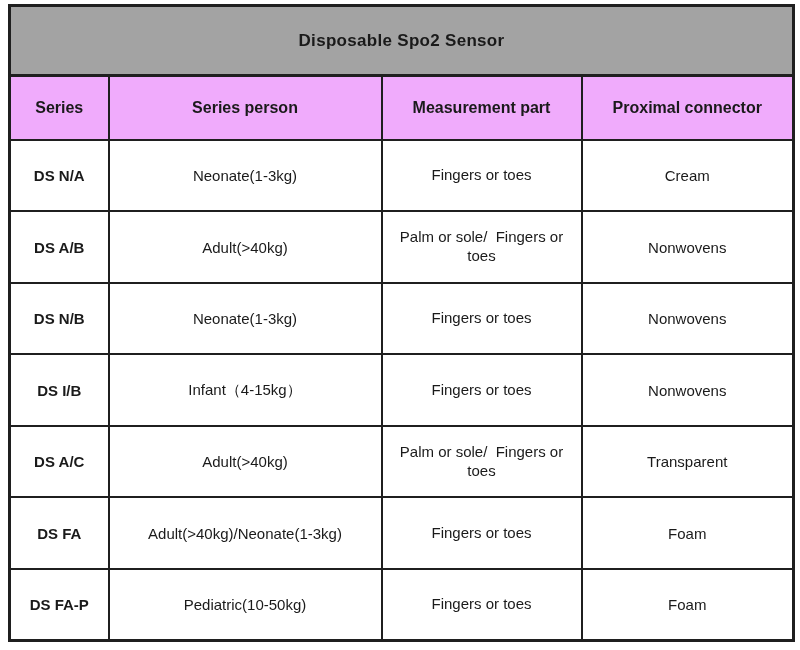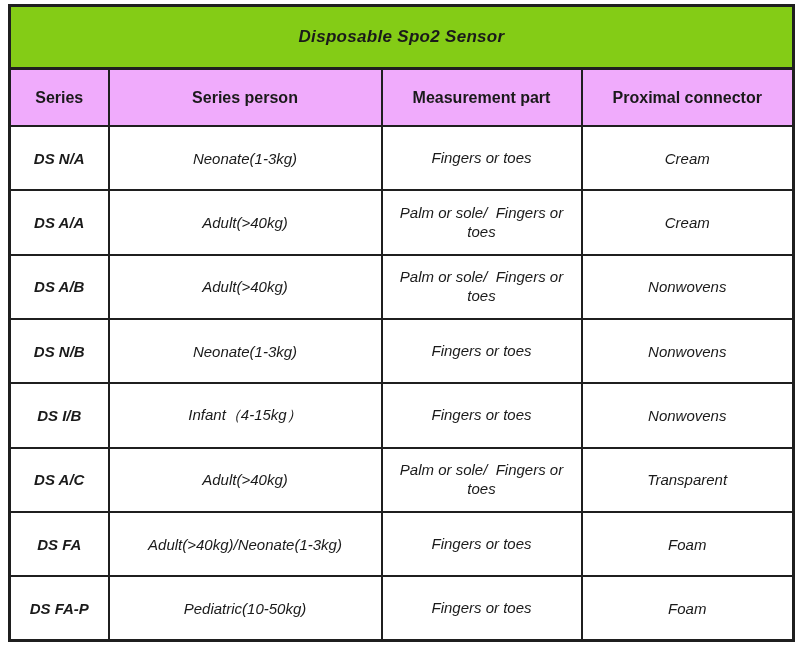--- a/index.html
+++ b/index.html
@@ -20,35 +20,34 @@
   .spec-table td, .spec-table th {
     border: 2px solid #1f1f1f;
     text-align: center;
     vertical-align: middle;
     padding: 2px 4px;
     font-size: 15px;
     background: #ffffff;
     overflow: hidden;
   }
   tr.title-row th {
-    background: #84cc16;
+    background: #a3a3a3;
     font-size: 17px;
     font-weight: bold;
     height: 48px;
     border-bottom-width: 3px;
     letter-spacing: 0.3px;
-    font-style: italic;
   }
   tr.header-row th {
     background: #f0abfc;
     font-size: 16px;
     font-weight: bold;
     height: 44px;
   }
-  tr.data-row { height: 49px; font-style: italic; }
+  tr.data-row { height: 49px; }
   td.series-cell { font-weight: bold; }
   td.part-cell { white-space: pre-wrap; line-height: 1.25; }
 </style>
 </head>
 <body>
 
 <table class="spec-table">
   <colgroup>
     <col style="width:99px">
     <col style="width:273px">
@@ -62,26 +61,20 @@
     <tr class="header-row">
       <th>Series</th>
       <th>Series person</th>
       <th>Measurement part</th>
       <th>Proximal connector</th>
     </tr>
     <tr class="data-row">
       <td class="series-cell">DS N/A</td>
       <td class="person-cell">Neonate(1-3kg)</td>
       <td class="part-cell">Fingers or toes</td>
-      <td class="connector-cell">Cream</td>
-    </tr>
-    <tr class="data-row">
-      <td class="series-cell">DS A/A</td>
-      <td class="person-cell">Adult(&gt;40kg)</td>
-      <td class="part-cell">Palm or sole/  Fingers or toes</td>
       <td class="connector-cell">Cream</td>
     </tr>
     <tr class="data-row">
       <td class="series-cell">DS A/B</td>
       <td class="person-cell">Adult(&gt;40kg)</td>
       <td class="part-cell">Palm or sole/  Fingers or toes</td>
       <td class="connector-cell">Nonwovens</td>
     </tr>
     <tr class="data-row">
       <td class="series-cell">DS N/B</td>

